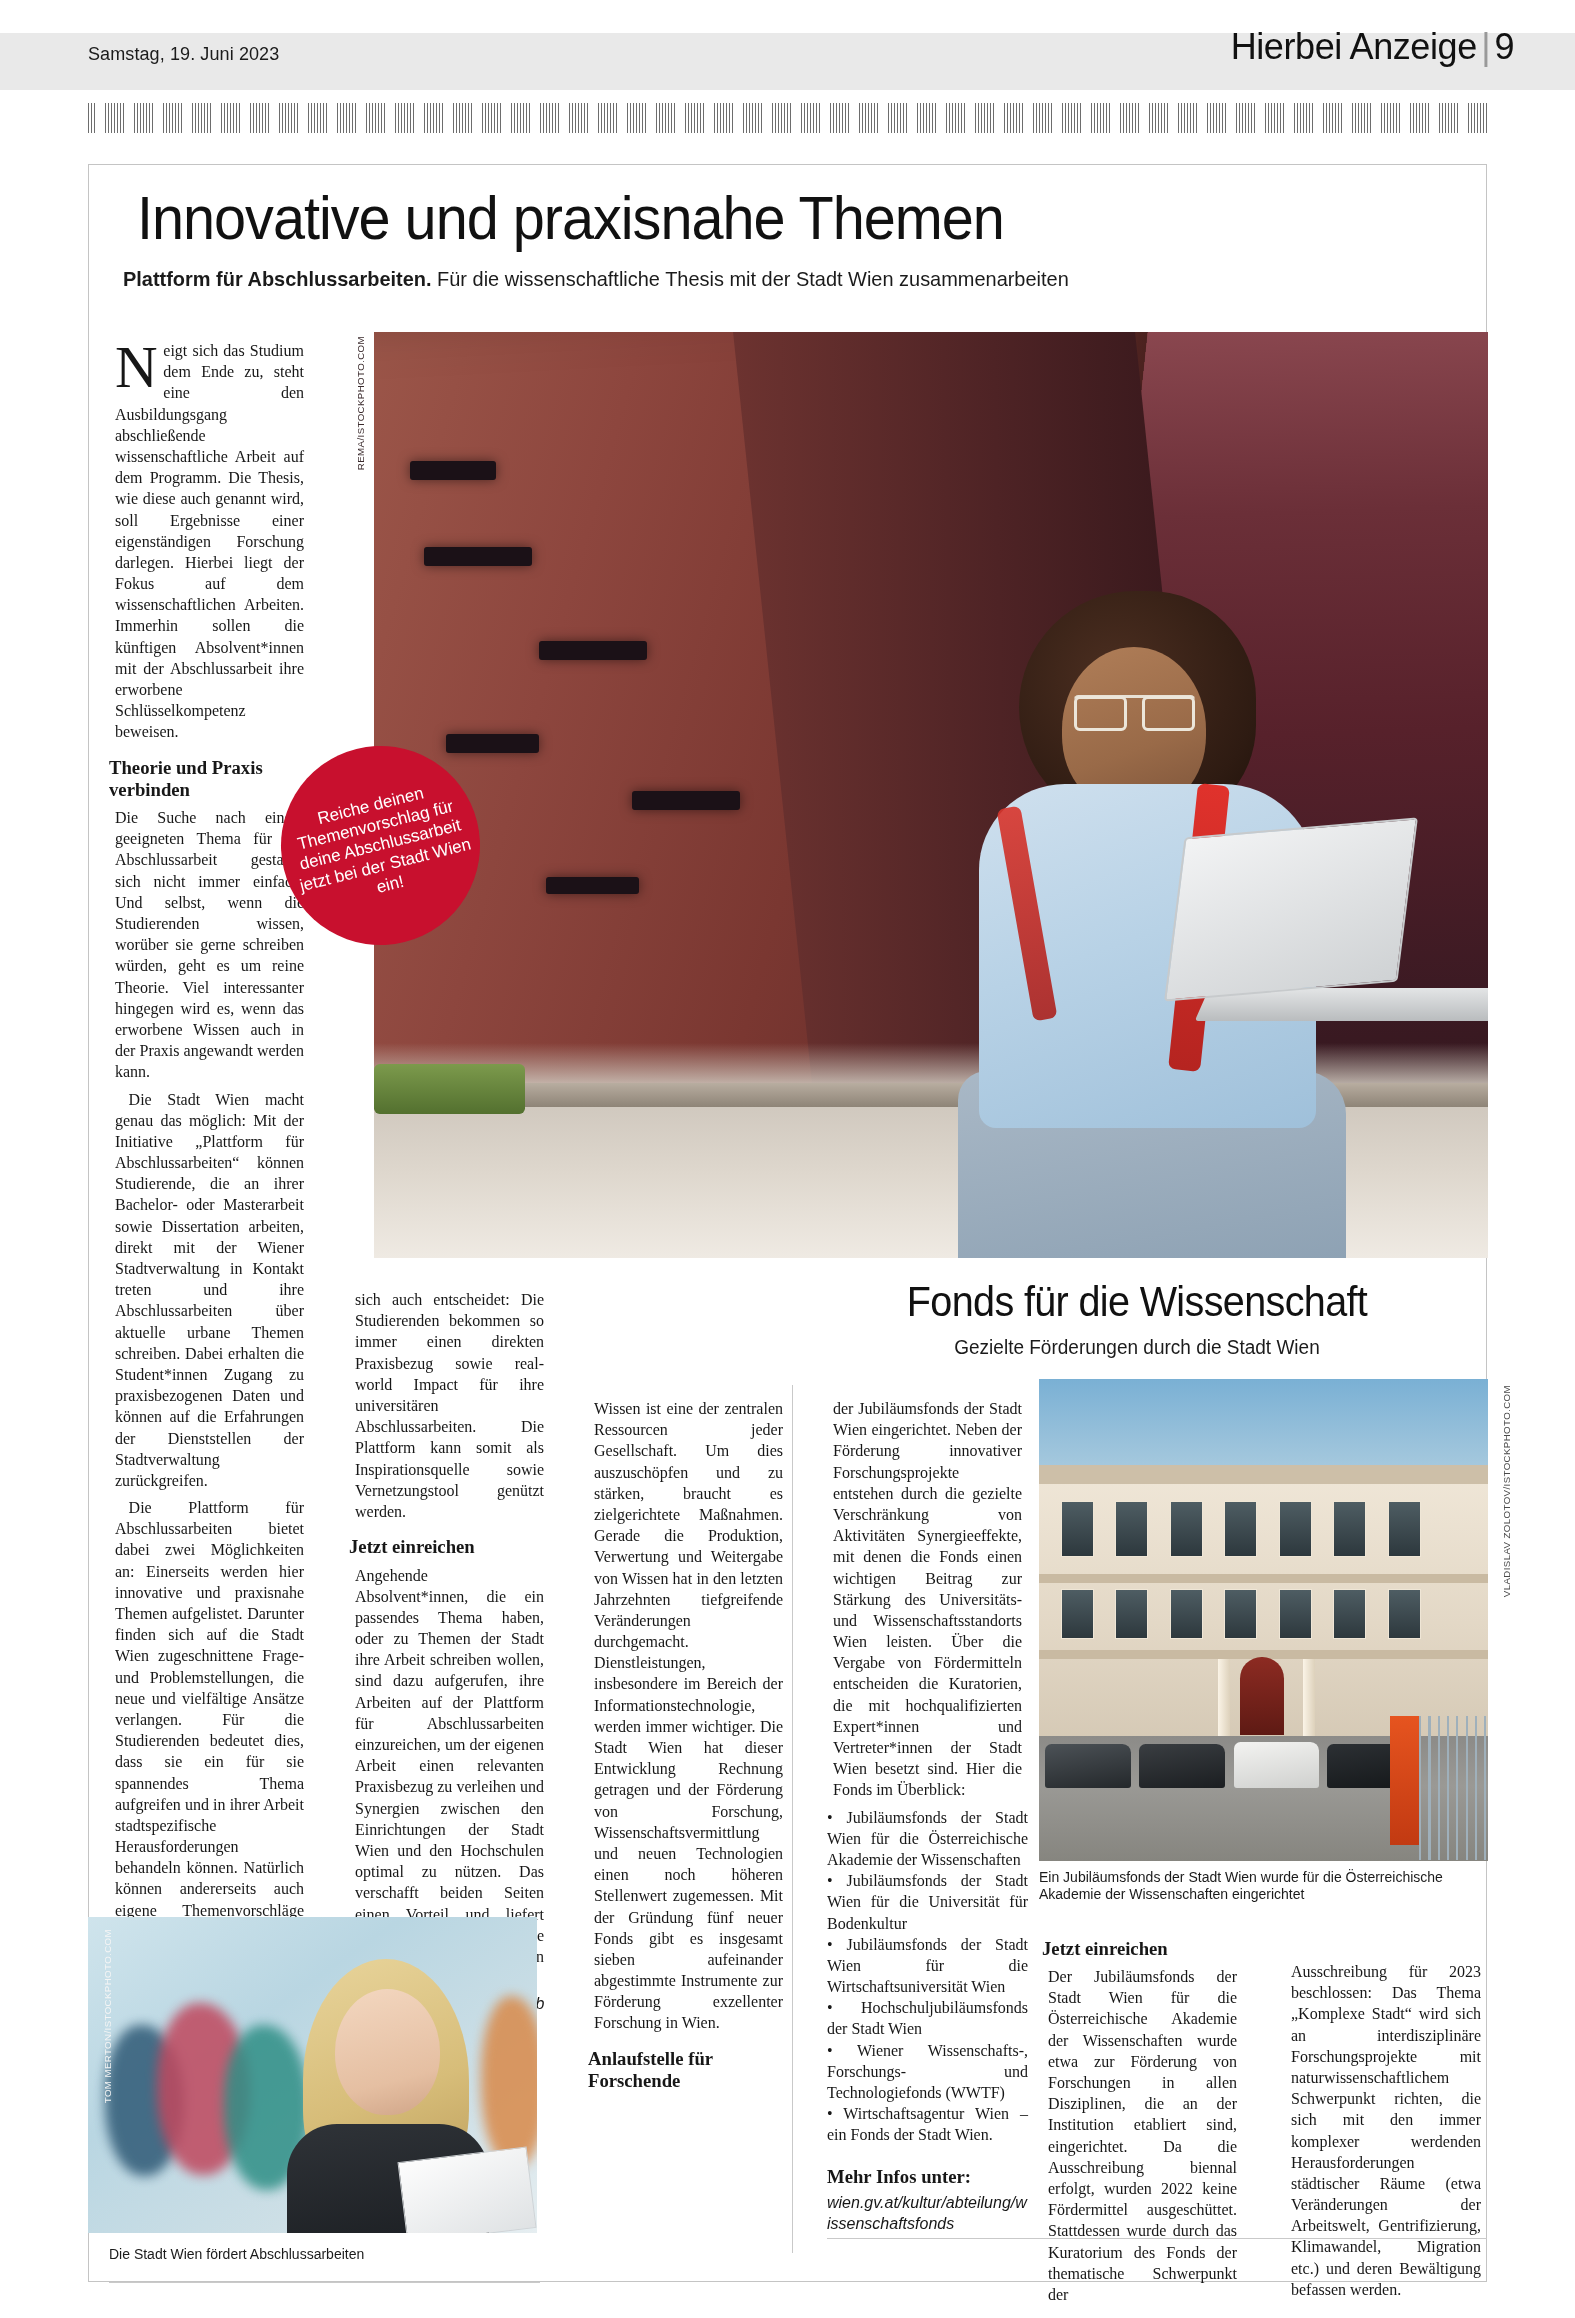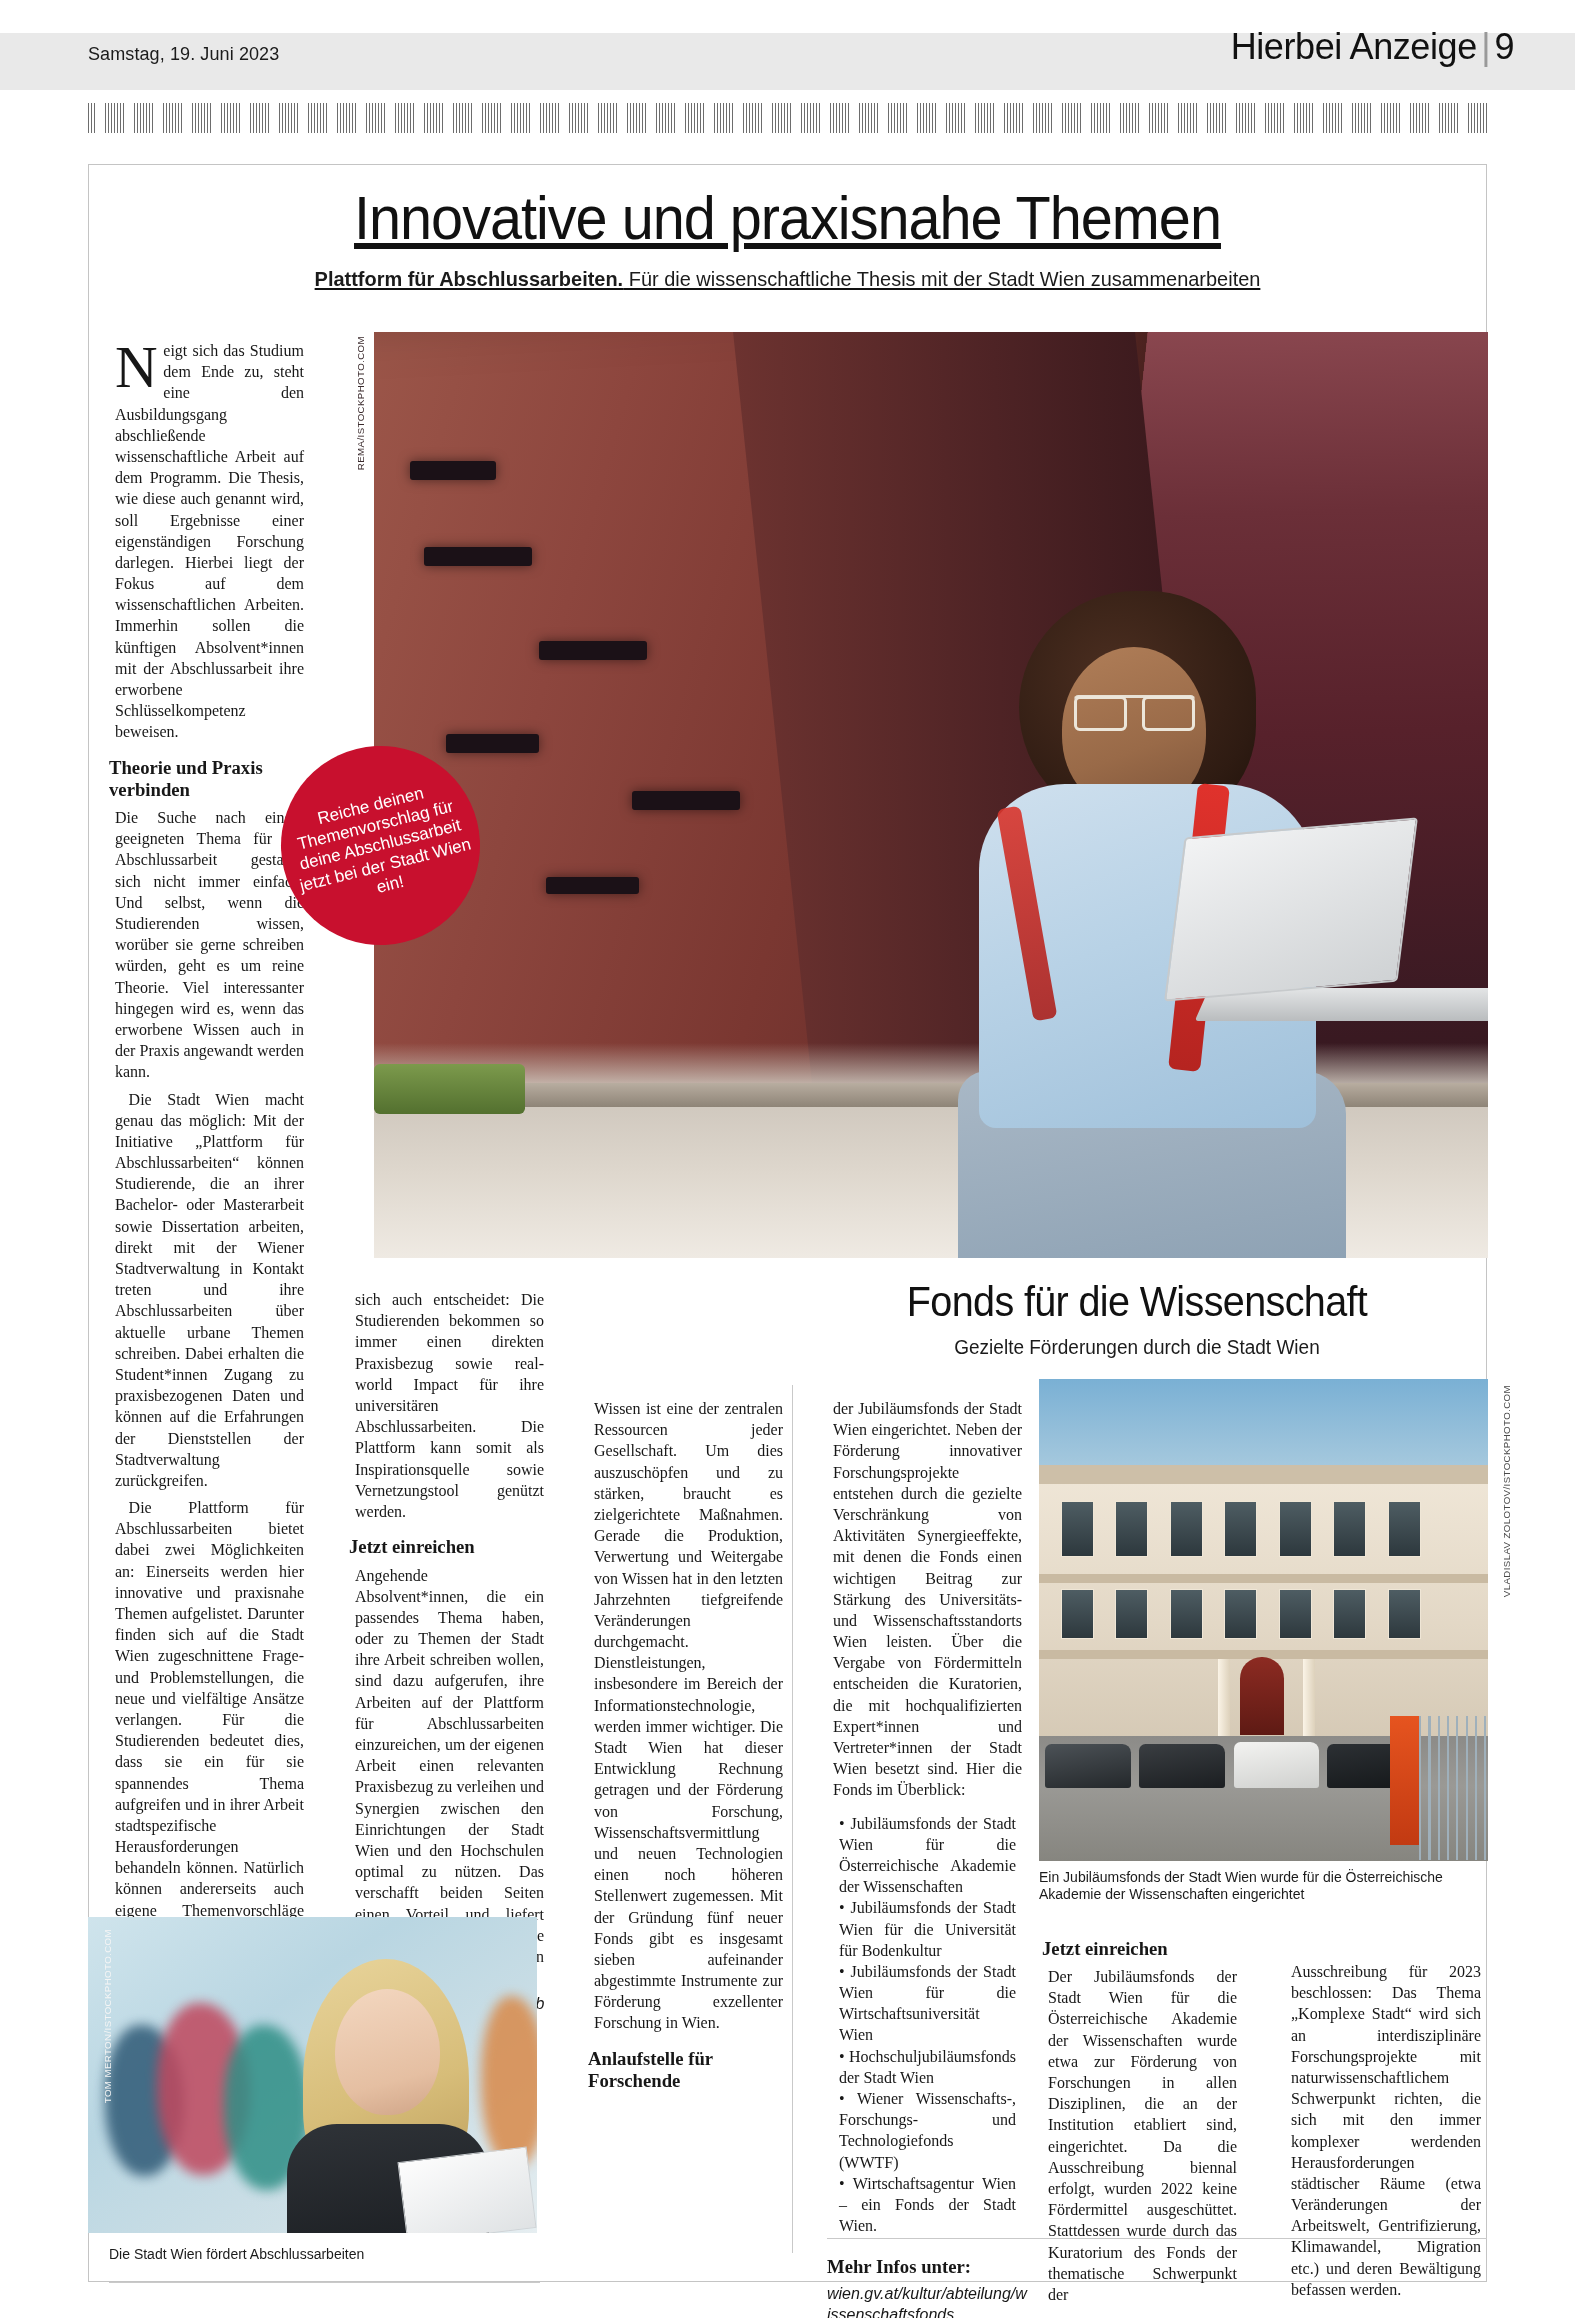--- a/index.html
+++ b/index.html
@@ -63,22 +63,20 @@
     width: 1399px; height: 2118px;
     border: 0.7px solid #c4c4c4;
     box-sizing: border-box;
   }
 
   
   .kicker-head {
     position: absolute;
     left: 88px; top: 185px;
     width: 1399px;
-    text-align: center;
-    text-decoration: underline;
   }
   .headline-1 {
     font-family: "Liberation Sans", sans-serif;
     font-size: 62px;
     font-weight: 400;
     letter-spacing: -1.1px;
     line-height: 1.05;
     color: #111;
     margin: 0;
     transform: scaleX(0.93);
@@ -118,21 +116,21 @@
   .col h3.first { margin-top: 0; }
   .url-line {
     font-family: "Liberation Sans", sans-serif;
     font-style: italic;
     font-size: 16px;
     line-height: 1.3;
     text-align: left;
     hyphens: none;
     word-break: break-word;
   }
-  .bullets { margin: 12px; padding: 0; list-style: none; }
+  .bullets { margin: 0; padding: 0; list-style: none; }
   .bullets li {
     text-align: justify;
     text-indent: 0;
     padding-left: 0;
   }
   .bullets li::before {
     content: "• ";
   }
 
   .dropcap-para::first-letter {

